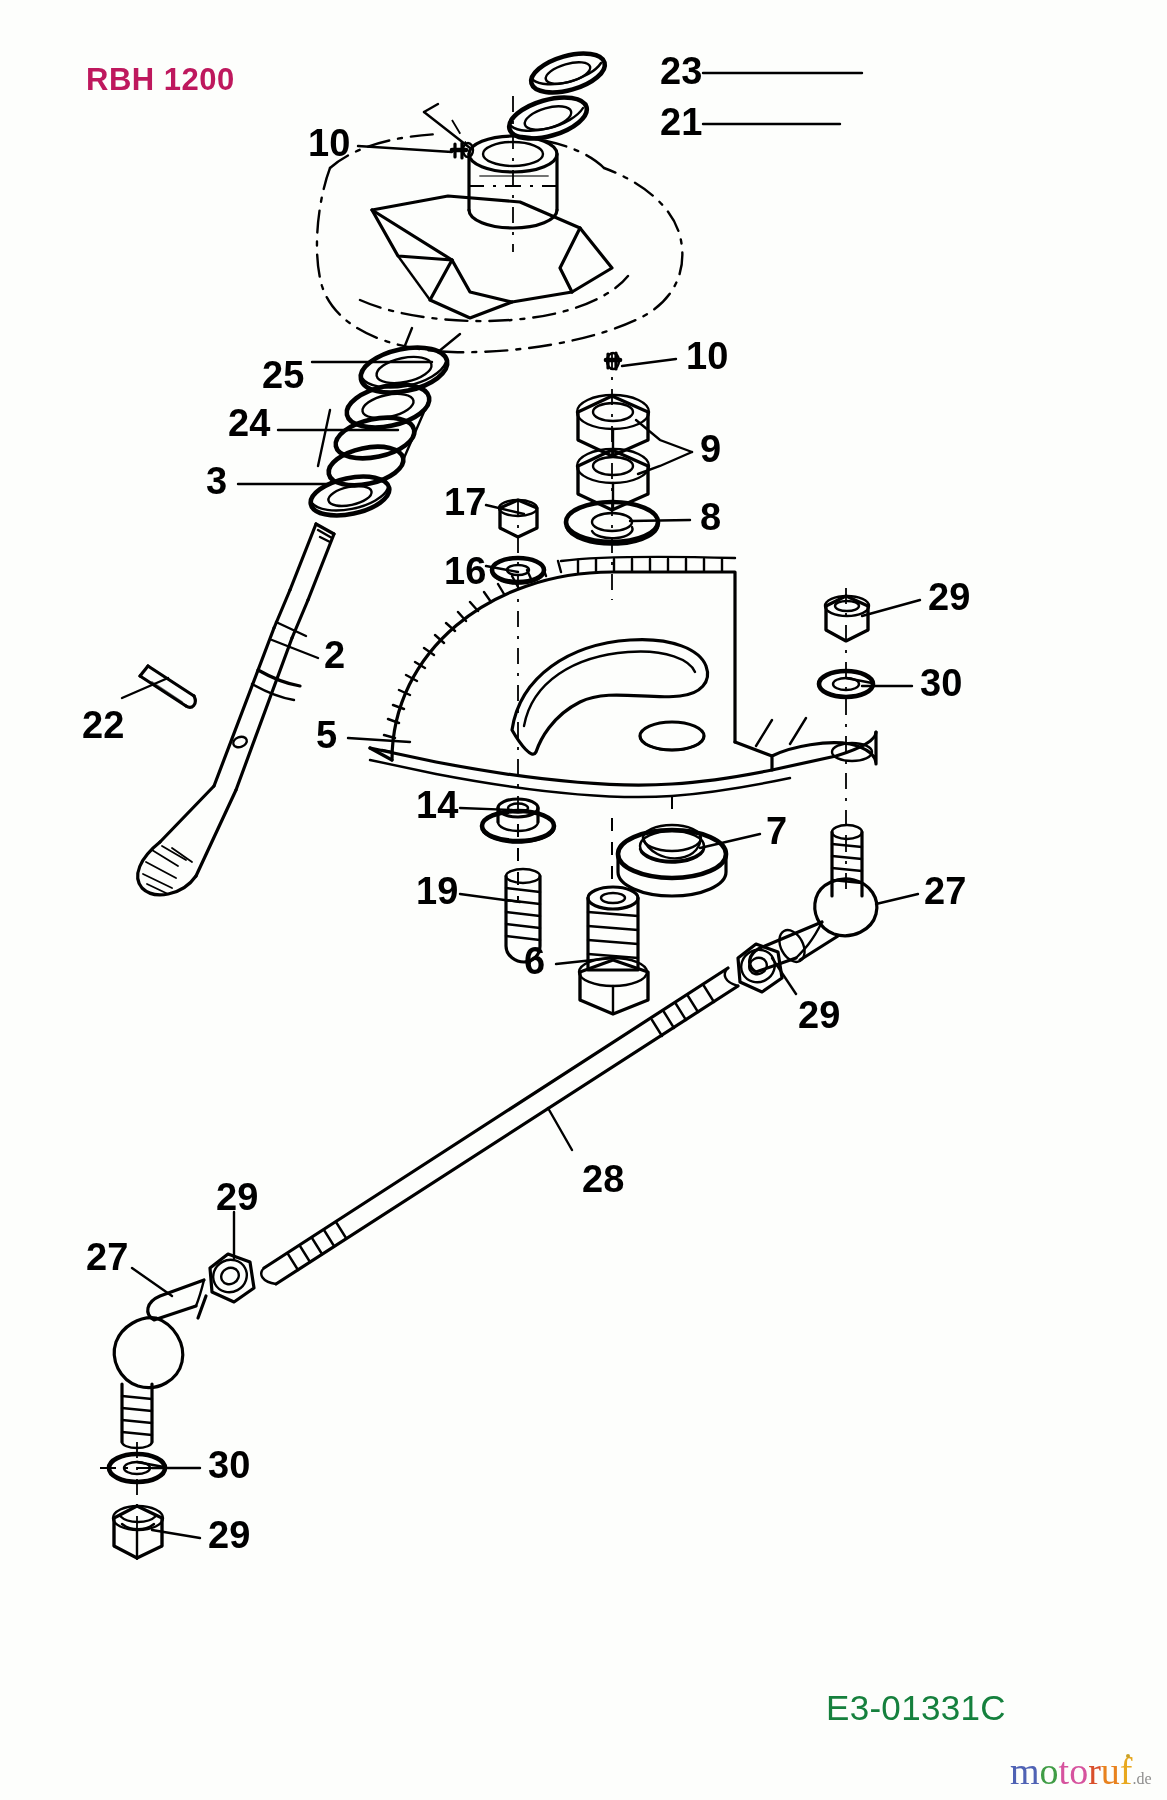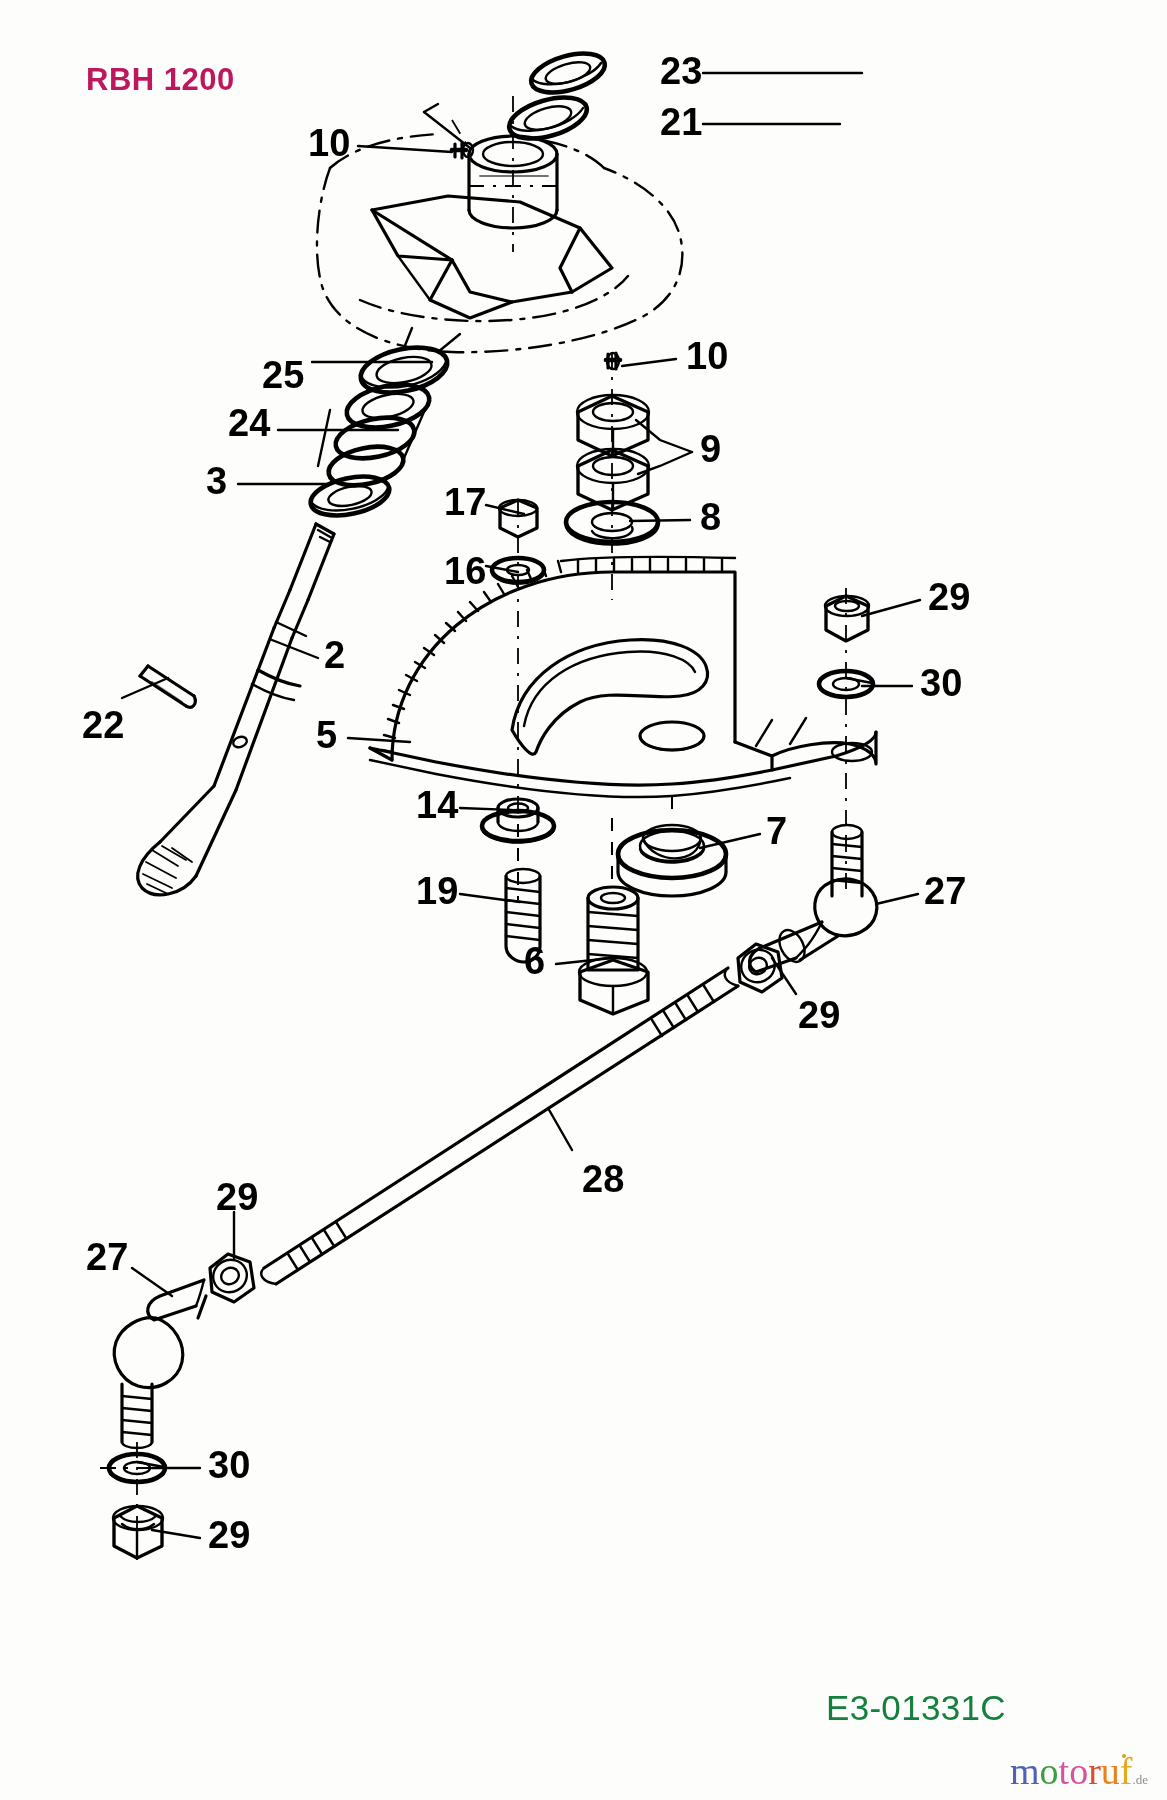--- a/index.html
+++ b/index.html
@@ -28,21 +28,21 @@
     line-height:1;white-space:nowrap;
   }
 
   
   .wm{
     position:absolute;left:1010px;top:1752px;
     font-family:"Liberation Serif", serif;
     font-size:38px;line-height:1;white-space:nowrap;
   }
   .wm span{display:inline-block;}
-  .wm .de{font-size:13px;color:#8e8e8e;vertical-align:baseline;}
+  .wm .de{font-size:16px;color:#8e8e8e;vertical-align:baseline;}
   .wm .dot{
     position:absolute;right:22px;top:2px;width:4px;height:4px;border-radius:50%;
     background:#c9a227;
   }
 </style>
 </head>
 <body>
 
 <div id="stage">
 

